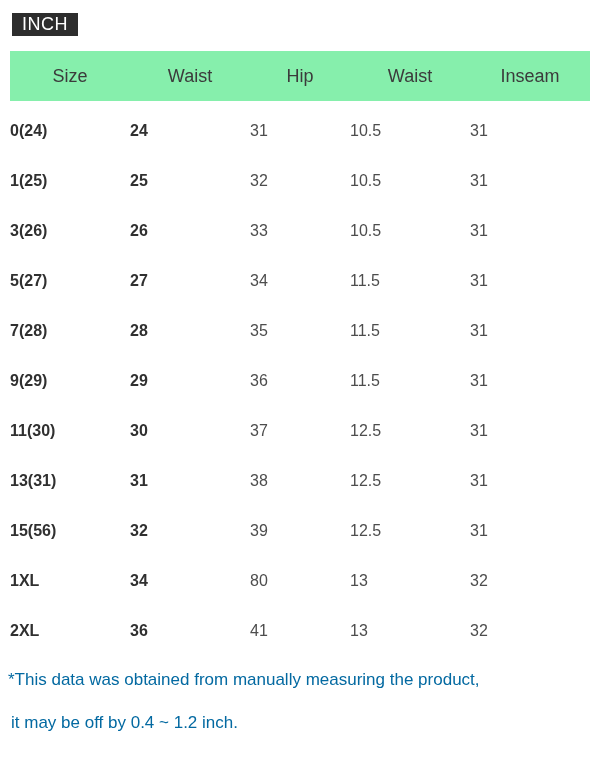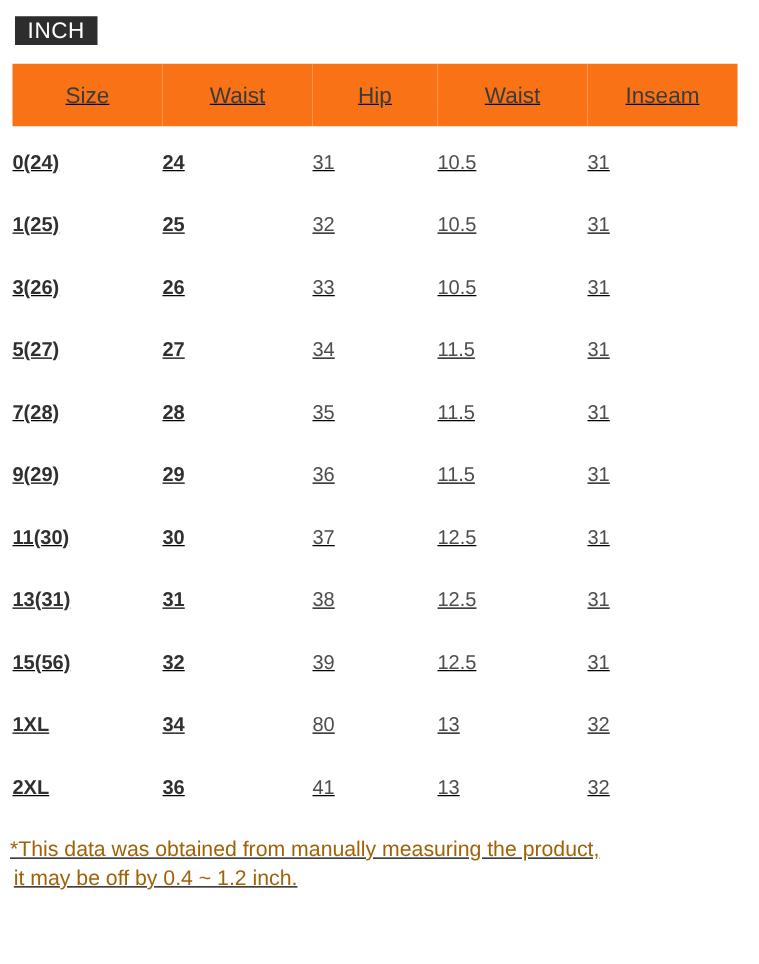--- a/index.html
+++ b/index.html
@@ -10,21 +10,20 @@
     height: 771px;
     font-family: "Liberation Sans", sans-serif;
     -webkit-font-smoothing: antialiased;
   }
   .page {
     position: relative;
     width: 607px;
     height: 771px;
     background: #ffffff;
     overflow: hidden;
-    text-decoration: underline;
   }
   .unit-badge {
     display: inline-block;
     margin: 13px 0 0 12px;
     background: #2d2d2d;
     color: #ffffff;
     font-size: 18px;
     line-height: 23px;
     padding: 0 10px;
     letter-spacing: 0.5px;
@@ -34,21 +33,21 @@
     width: 580px;
     border-collapse: collapse;
     table-layout: fixed;
   }
   table.size-chart col.c-size   { width: 120px; }
   table.size-chart col.c-waist  { width: 120px; }
   table.size-chart col.c-hip    { width: 100px; }
   table.size-chart col.c-rise   { width: 120px; }
   table.size-chart col.c-inseam { width: 120px; }
   table.size-chart thead th {
-    background: #f97316;
+    background: #86efac;
     height: 50px;
     font-weight: 400;
     font-size: 18px;
     color: #3b3b3b;
     text-align: center;
     vertical-align: middle;
     padding: 0;
   }
   table.size-chart tbody td {
     height: 50px;
@@ -64,26 +63,27 @@
     padding-top: 5px;
     box-sizing: border-box;
   }
   table.size-chart tbody td:nth-child(1),
   table.size-chart tbody td:nth-child(2) {
     font-weight: 700;
     color: #303030;
   }
   .footnote {
     margin: 12px 0 0 8px;
-    color: #a16207;
+    color: #0369a1;
     font-size: 17px;
     line-height: 23px;
   }
   .footnote .line2 {
     padding-left: 3px;
+    margin-top: 20px;
   }
 </style>
 </head>
 <body>
 
 <div class="page">
 
   <span class="unit-badge">INCH</span>
 
   <table class="size-chart">

